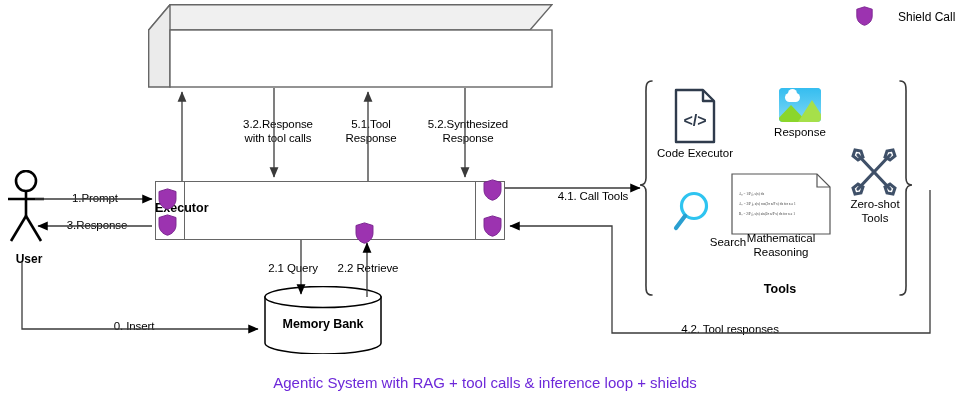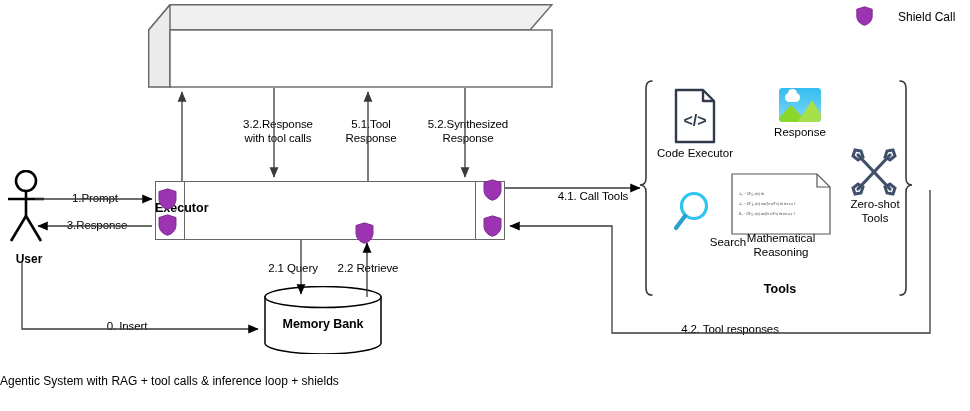--- a/index.html
+++ b/index.html
@@ -133,23 +133,23 @@
   .legend-text {
     position: absolute;
     left: 898px; top: 10px;
     font-size: 12px;
   }
 
   
   #caption {
     position: absolute;
     left: 0; top: 374px; width: 970px;
-    text-align: left;
-    font-size: 12px;
-    color: #000000;
+    text-align: center;
+    font-size: 15px;
+    color: #6d28d9;
   }
 
   
   #wires { position:absolute; left:0; top:0; width:970px; height:411px; pointer-events:none; }
 
   .math-doc-text { font-size: 3.4px; fill: #333; font-family: "Liberation Serif", serif; }
 </style>
 </head>
 <body>
 
@@ -259,21 +259,21 @@
 Response</div>
   <div class="lbl" style="left:421px; top:118px; width:94px;">5.2.Synthesized
 Response</div>
 
   <div class="lbl" style="left:62px; top:192px; width:66px;">1.Prompt</div>
   <div class="lbl" style="left:58px; top:219px; width:78px;">3.Response</div>
 
   <div class="lbl" style="left:262px; top:262px; width:62px;">2.1 Query</div>
   <div class="lbl" style="left:330px; top:262px; width:76px;">2.2 Retrieve</div>
 
-  <div class="lbl" style="left:88px; top:320px; width:78px;">0. Insert</div>
+  <div class="lbl" style="left:95px; top:320px; width:78px;">0. Insert</div>
 
   <div class="lbl" style="left:547px; top:178px; width:92px;margin-top:12px;">4.1. Call Tools</div>
   <div class="lbl" style="left:665px; top:323px; width:130px;">4.2. Tool responses</div>
 
   <svg id="wires" viewBox="0 0 970 411">
     <defs>
       <marker id="ah" markerWidth="9" markerHeight="9" refX="7.5" refY="4" orient="auto">
         <path d="M0,0.6 L8,4 L0,7.4 Z" fill="#3a3a3a"></path>
       </marker>
       <marker id="ahb" markerWidth="9" markerHeight="9" refX="7.5" refY="4" orient="auto">

